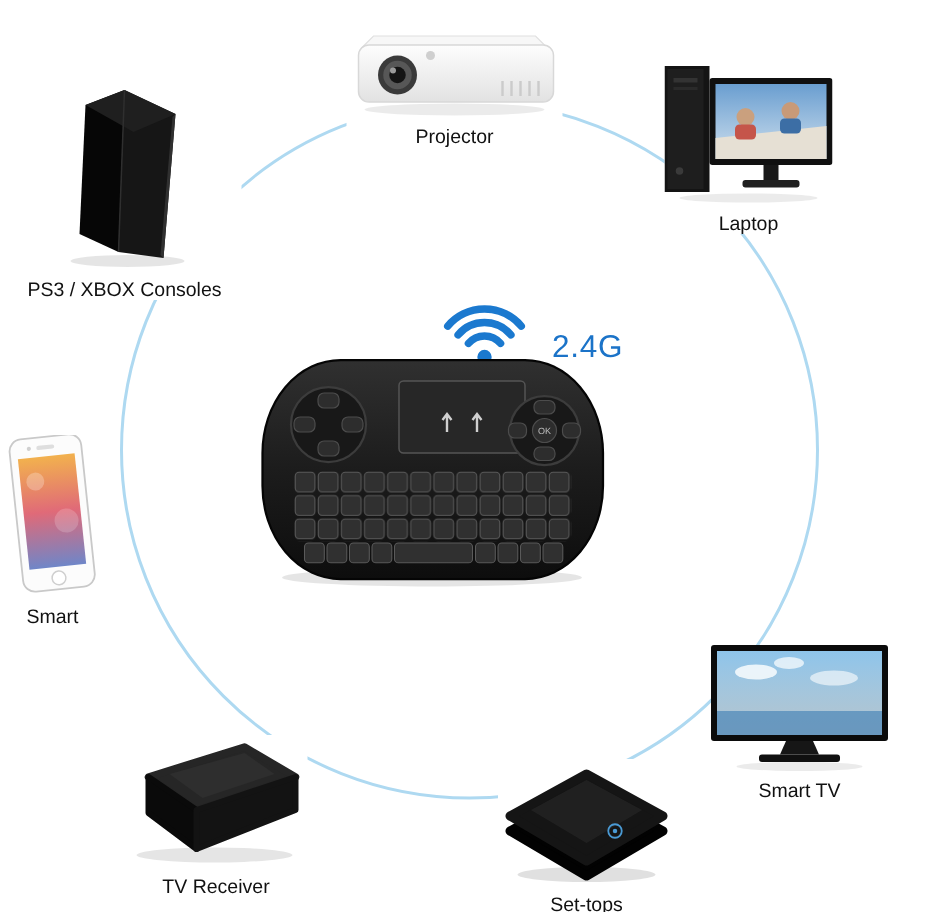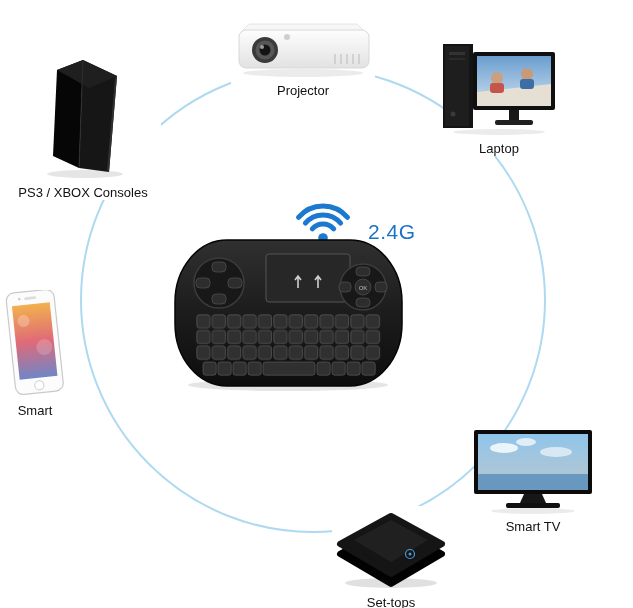--- a/index.html
+++ b/index.html
@@ -122,20 +122,30 @@
       <ellipse cx="59" cy="77" rx="46" ry="5" fill="#000" opacity="0.12"></ellipse>
       <polygon points="59,20 110,48 59,78 8,48" fill="#020202" stroke="#020202" stroke-width="6" stroke-linejoin="round"></polygon>
       <polygon points="59,10 110,38 59,68 8,38" fill="#151515" stroke="#151515" stroke-width="6" stroke-linejoin="round"></polygon>
       <polygon points="59,14 96,34 59,56 22,34" fill="#ffffff" opacity="0.05"></polygon>
       <circle cx="78" cy="48" r="4.5" fill="none" stroke="#4a9ad4" stroke-width="1.2"></circle>
       <circle cx="78" cy="48" r="1.5" fill="#4a9ad4"></circle>
     </svg>
     <div class="label">Set-tops</div>
   </div>
 
+  <div class="device d-receiver">
+    <svg width="122" height="88" viewBox="0 0 122 88">
+      <ellipse cx="60" cy="80" rx="52" ry="5" fill="#000" opacity="0.1"></ellipse>
+      <polygon points="16,28 80,8 114,28 48,50" fill="#262626" stroke="#262626" stroke-width="5" stroke-linejoin="round"></polygon>
+      <polygon points="16,28 48,50 48,76 16,52" fill="#0a0a0a" stroke="#0a0a0a" stroke-width="4" stroke-linejoin="round"></polygon>
+      <polygon points="48,50 114,28 114,50 48,76" fill="#131313" stroke="#131313" stroke-width="4" stroke-linejoin="round"></polygon>
+      <polygon points="30,26 80,12 100,26 52,42" fill="#ffffff" opacity="0.04"></polygon>
+    </svg>
+    <div class="label">TV Receiver</div>
+  </div>
 
   <div class="device d-phone">
     <svg width="66" height="108" viewBox="0 0 66 108">
       <defs>
         <linearGradient id="ph" x1="0" y1="0" x2="0" y2="1">
           <stop offset="0" stop-color="#f2b14e"></stop>
           <stop offset="0.5" stop-color="#e06a78"></stop>
           <stop offset="1" stop-color="#6f86c8"></stop>
         </linearGradient>
       </defs>

